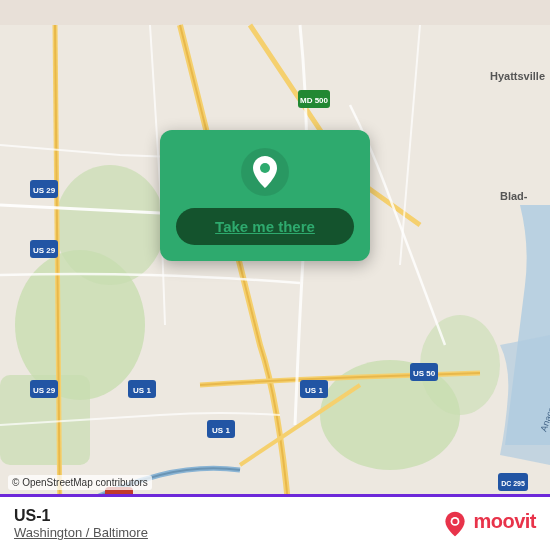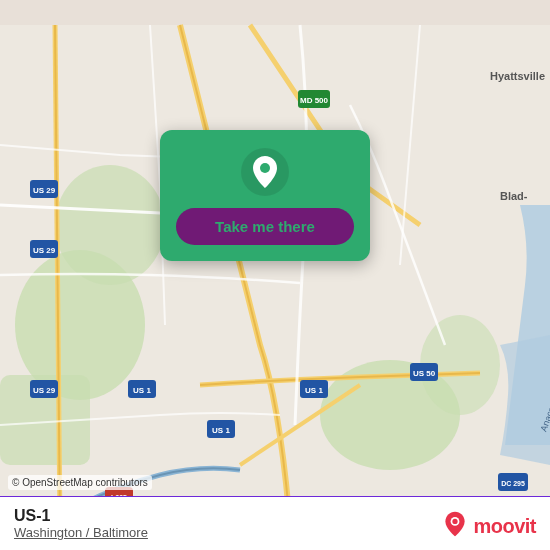--- a/index.html
+++ b/index.html
@@ -42,39 +42,40 @@
       z-index: 10;
     }
 
     #pin-icon {
       width: 48px;
       height: 48px;
       margin-bottom: 12px;
     }
 
     #take-me-there-btn {
-      background-color: #701a75;
+      background-color: #14532d;
       color: #2eaa6e;
       border: none;
       border-radius: 24px;
       padding: 10px 28px;
       font-size: 15px;
       font-weight: 600;
       cursor: pointer;
       width: 100%;
+      text-decoration: underline;
     }
 
     
     #bottom-bar {
       position: absolute;
       bottom: 0;
       left: 0;
       width: 100%;
       background: white;
-      border-top: 1px solid #6d28d9;
+      border-top: 3px solid #6d28d9;
       padding: 10px 14px;
       display: flex;
       align-items: center;
       justify-content: space-between;
       z-index: 20;
     }
 
     #bottom-left {
       display: flex;
       flex-direction: column;
@@ -87,21 +88,21 @@
     }
 
     #route-location {
       font-size: 13px;
       color: #555;
       text-decoration: underline;
     }
 
     #moovit-logo {
       display: flex;
-      align-items: flex-end;
+      align-items: flex-start;
       gap: 4px;
     }
 
     #moovit-pin {
       width: 28px;
       height: 28px;
     }
 
     #moovit-text {
       font-size: 20px;

